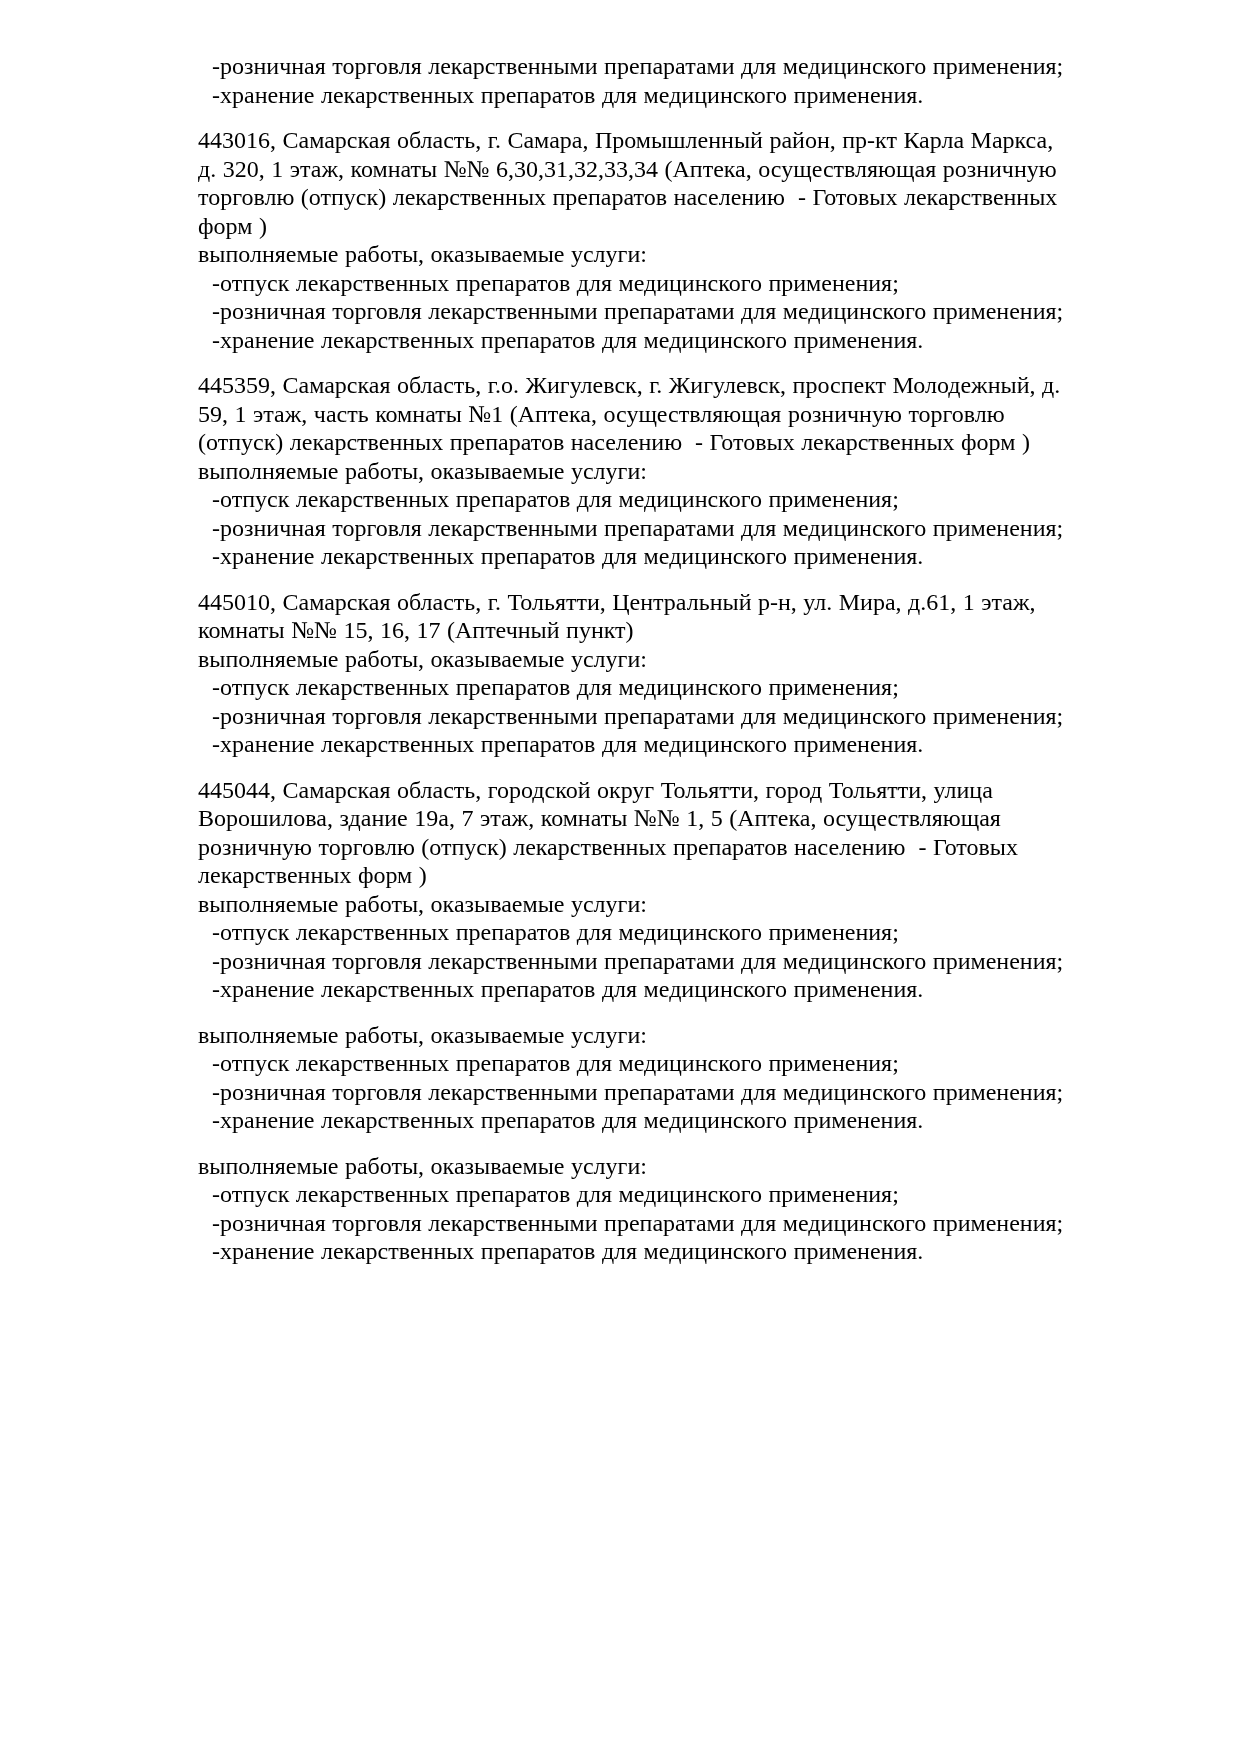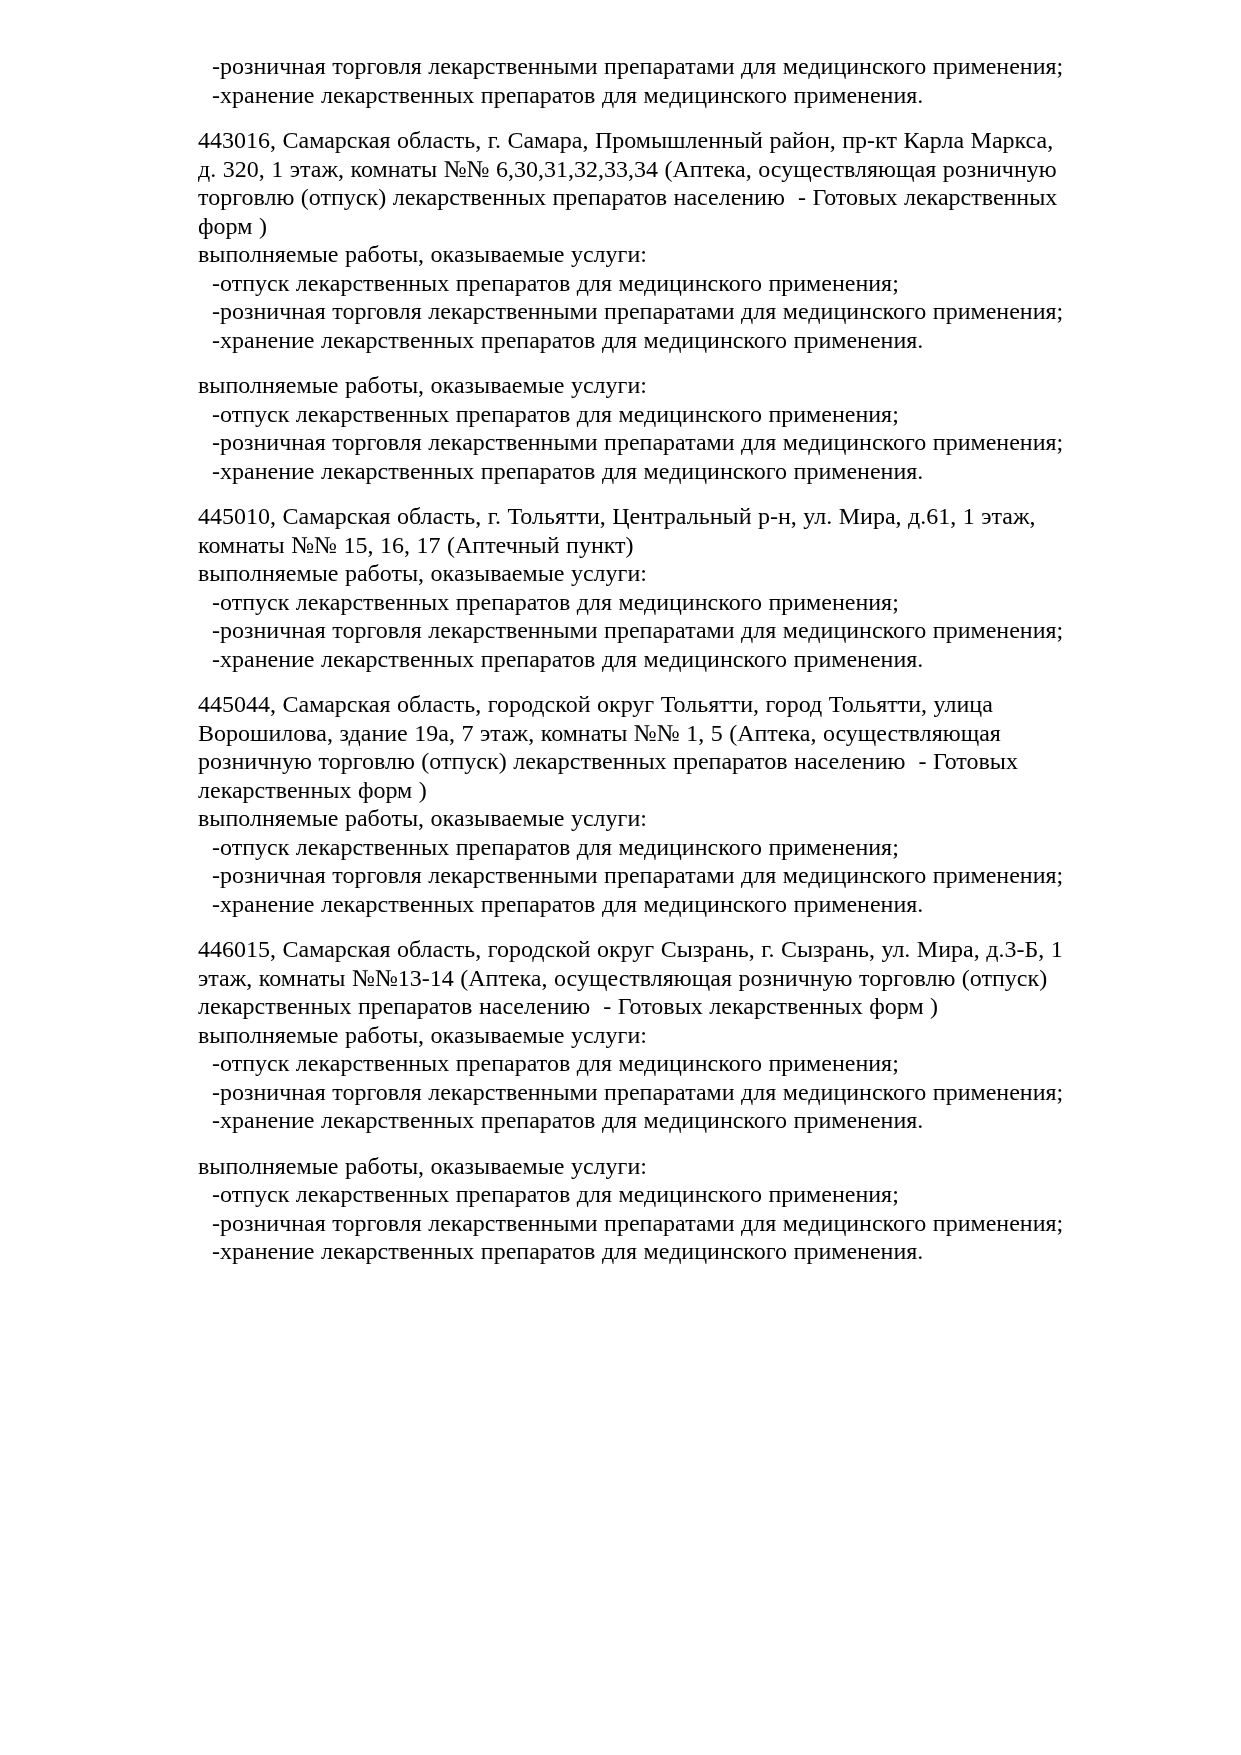--- a/index.html
+++ b/index.html
@@ -45,20 +45,21 @@
 
   <div class="entry">
     <p>443016, Самарская область, г. Самара, Промышленный район, пр-кт Карла Маркса, д. 320, 1 этаж, комнаты №№ 6,30,31,32,33,34 (Аптека, осуществляющая розничную торговлю (отпуск) лекарственных препаратов населению  - Готовых лекарственных форм )</p>
     <p>выполняемые работы, оказываемые услуги:</p>
     <p class="svc">-отпуск лекарственных препаратов для медицинского применения;</p>
     <p class="svc">-розничная торговля лекарственными препаратами для медицинского применения;</p>
     <p class="svc">-хранение лекарственных препаратов для медицинского применения.</p>
   </div>
 
   <div class="entry">
+    <p>445359, Самарская область, г.о. Жигулевск, г. Жигулевск, проспект Молодежный, д. 59, 1 этаж, часть комнаты №1 (Аптека, осуществляющая розничную торговлю (отпуск) лекарственных препаратов населению  - Готовых лекарственных форм )</p>
     <p>выполняемые работы, оказываемые услуги:</p>
     <p class="svc">-отпуск лекарственных препаратов для медицинского применения;</p>
     <p class="svc">-розничная торговля лекарственными препаратами для медицинского применения;</p>
     <p class="svc">-хранение лекарственных препаратов для медицинского применения.</p>
   </div>
 
   <div class="entry">
     <p>445010, Самарская область, г. Тольятти, Центральный р-н, ул. Мира, д.61, 1 этаж, комнаты №№ 15, 16, 17 (Аптечный пункт)</p>
     <p>выполняемые работы, оказываемые услуги:</p>
     <p class="svc">-отпуск лекарственных препаратов для медицинского применения;</p>
@@ -68,21 +69,20 @@
 
   <div class="entry">
     <p>445044, Самарская область, городской округ Тольятти, город Тольятти, улица Ворошилова, здание 19а, 7 этаж, комнаты №№ 1, 5 (Аптека, осуществляющая розничную торговлю (отпуск) лекарственных препаратов населению  - Готовых лекарственных форм )</p>
     <p>выполняемые работы, оказываемые услуги:</p>
     <p class="svc">-отпуск лекарственных препаратов для медицинского применения;</p>
     <p class="svc">-розничная торговля лекарственными препаратами для медицинского применения;</p>
     <p class="svc">-хранение лекарственных препаратов для медицинского применения.</p>
   </div>
 
   <div class="entry">
-    <p>446015, Самарская область, городской округ Сызрань, г. Сызрань, ул. Мира, д.3-Б, 1 этаж, комнаты №№13-14 (Аптека, осуществляющая розничную торговлю (отпуск) лекарственных препаратов населению  - Готовых лекарственных форм )</p>
     <p>выполняемые работы, оказываемые услуги:</p>
     <p class="svc">-отпуск лекарственных препаратов для медицинского применения;</p>
     <p class="svc">-розничная торговля лекарственными препаратами для медицинского применения;</p>
     <p class="svc">-хранение лекарственных препаратов для медицинского применения.</p>
   </div>
 
   <div class="entry">
     <p>выполняемые работы, оказываемые услуги:</p>
     <p class="svc">-отпуск лекарственных препаратов для медицинского применения;</p>
     <p class="svc">-розничная торговля лекарственными препаратами для медицинского применения;</p>

